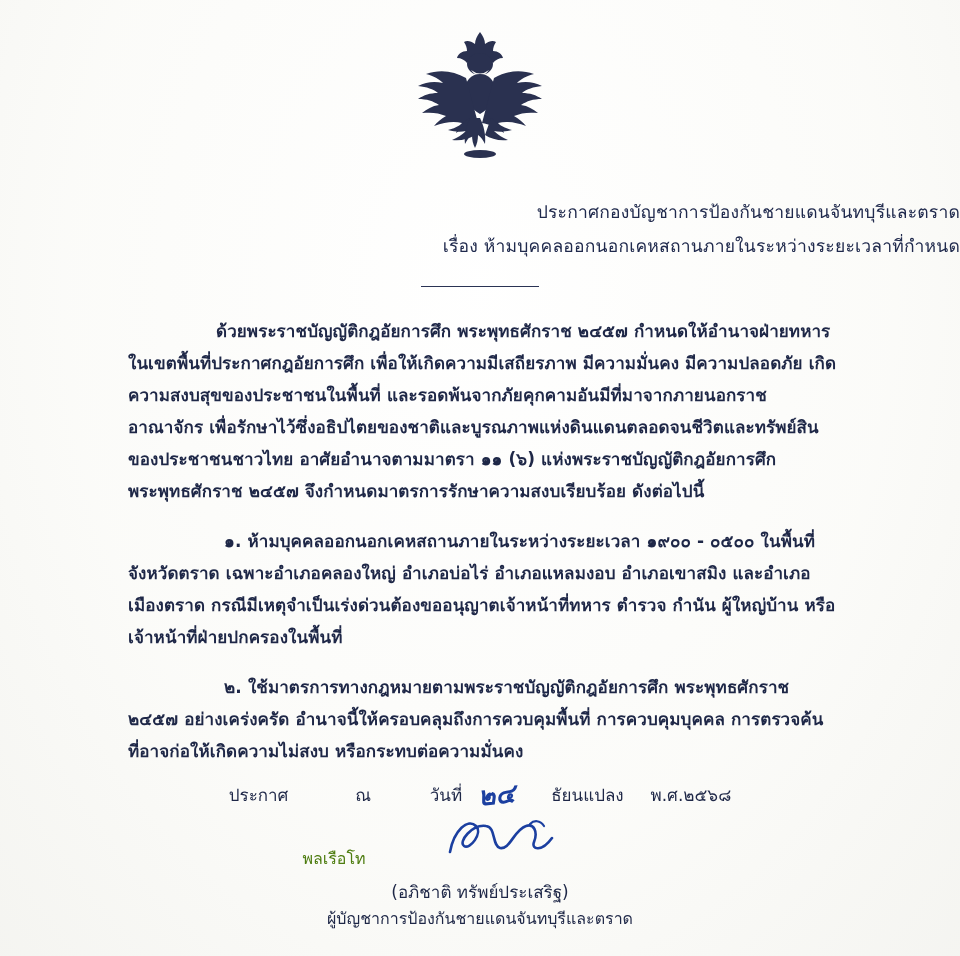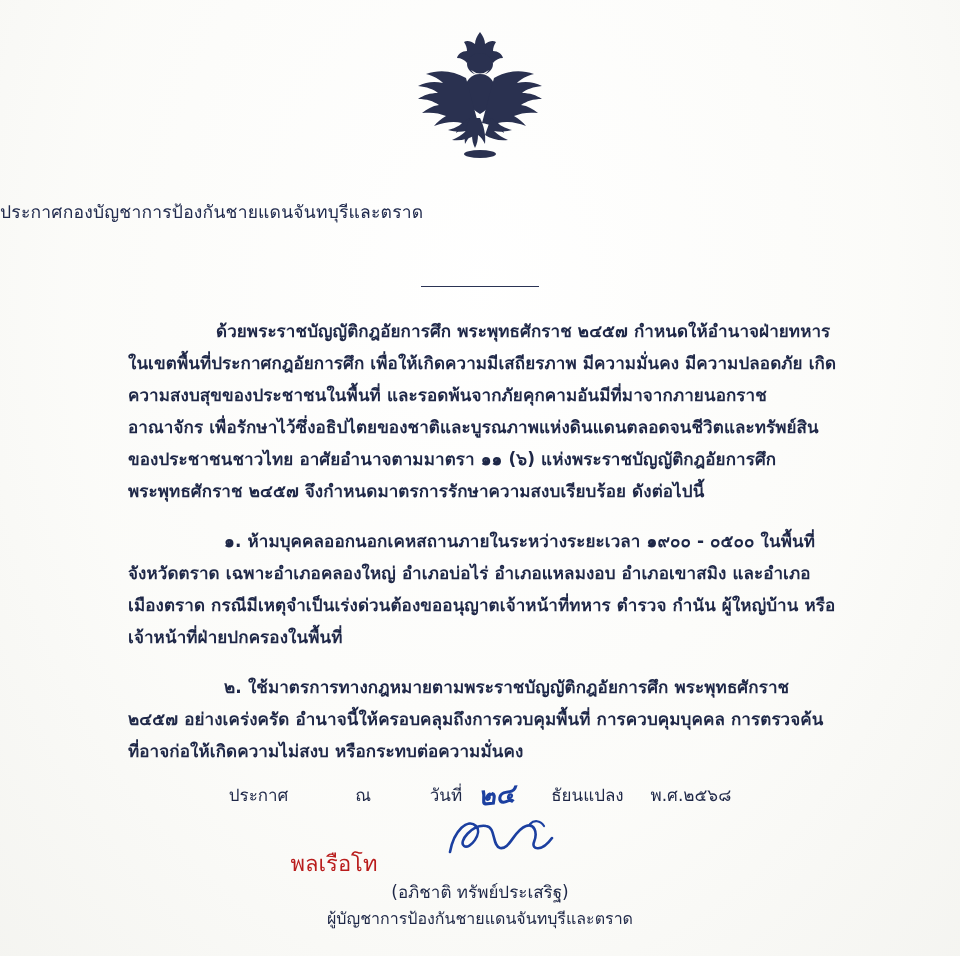--- a/index.html
+++ b/index.html
@@ -37,21 +37,21 @@
     width: 150px;
     height: 140px;
   }
   .emblem svg { display: block; width: 150px; height: 140px; }
 
   .header-block {
     position: absolute;
     top: 198px;
     left: 0;
     width: 960px;
-    text-align: left;
+    text-align: right;
   }
   .doc-title, .doc-subject {
     font-size: 17.5px;
     line-height: 1.7;
     letter-spacing: 0.2px;
     color: #202a4d;
     white-space: nowrap;
   }
   .doc-subject { margin-top: 4px; }
 
@@ -117,22 +117,22 @@
     height: 52px;
   }
   .signature svg { display:block; width:140px; height:52px; }
 
   .rank {
     position: absolute;
     top: 846px;
     left: 0;
     width: 948px;
     text-align: center;
-    font-size: 22px;
-    color: #b91c1c;
+    font-size: 16px;
+    color: #4d7c0f;
   }
   .rank .rank-text {
     display: inline-block;
     transform: translateX(-140px);
   }
   .signer-name {
     position: absolute;
     top: 878px;
     left: 0;
     width: 960px;
@@ -173,20 +173,21 @@
         <path d="M64 92 c-6 6-13 10-21 12 c7 2 13 2 18 1 c-4 4-9 7-14 9 c9 1 17-1 23-5 z"></path>
         <path d="M86 92 c6 6 13 10 21 12 c-7 2-13 2-18 1 c4 4 9 7 14 9 c-9 1-17-1-23-5 z"></path>
         <path d="M75 92 c4 8 6 17 5 26 c-2-4-4-7-7-9 c0 5-1 9-3 13 c-2-4-3-8-3-13 c-3 2-5 5-7 9 c-1-9 1-18 5-26 z"></path>
         <ellipse cx="75" cy="128" rx="16" ry="4"></ellipse>
       </g>
     </svg>
   </div>
 
   <div class="header-block">
     <div class="doc-title">ประกาศกองบัญชาการป้องกันชายแดนจันทบุรีและตราด</div>
+    <div class="doc-subject">เรื่อง  ห้ามบุคคลออกนอกเคหสถานภายในระหว่างระยะเวลาที่กำหนด</div>
   </div>
 
   <div class="rule"></div>
 
   <div class="body-block">
     <p class="para indent">ด้วยพระราชบัญญัติกฎอัยการศึก พระพุทธศักราช ๒๔๕๗ กำหนดให้อำนาจฝ่ายทหารในเขตพื้นที่ประกาศกฎอัยการศึก เพื่อให้เกิดความมีเสถียรภาพ มีความมั่นคง มีความปลอดภัย เกิดความสงบสุขของประชาชนในพื้นที่ และรอดพ้นจากภัยคุกคามอันมีที่มาจากภายนอกราชอาณาจักร เพื่อรักษาไว้ซึ่งอธิปไตยของชาติและบูรณภาพแห่งดินแดนตลอดจนชีวิตและทรัพย์สินของประชาชนชาวไทย อาศัยอำนาจตามมาตรา ๑๑ (๖) แห่งพระราชบัญญัติกฎอัยการศึก พระพุทธศักราช ๒๔๕๗ จึงกำหนดมาตรการรักษาความสงบเรียบร้อย ดังต่อไปนี้</p>
     <div class="gap"></div>
     <p class="para indent-sm">๑. ห้ามบุคคลออกนอกเคหสถานภายในระหว่างระยะเวลา ๑๙๐๐ - ๐๕๐๐ ในพื้นที่จังหวัดตราด เฉพาะอำเภอคลองใหญ่  อำเภอบ่อไร่ อำเภอแหลมงอบ  อำเภอเขาสมิง และอำเภอเมืองตราด กรณีมีเหตุจำเป็นเร่งด่วนต้องขออนุญาตเจ้าหน้าที่ทหาร ตำรวจ กำนัน ผู้ใหญ่บ้าน หรือเจ้าหน้าที่ฝ่ายปกครองในพื้นที่</p>
     <div class="gap"></div>
     <p class="para indent-sm">๒. ใช้มาตรการทางกฎหมายตามพระราชบัญญัติกฎอัยการศึก พระพุทธศักราช ๒๔๕๗ อย่างเคร่งครัด อำนาจนี้ให้ครอบคลุมถึงการควบคุมพื้นที่ การควบคุมบุคคล การตรวจค้น ที่อาจก่อให้เกิดความไม่สงบ หรือกระทบต่อความมั่นคง</p>

